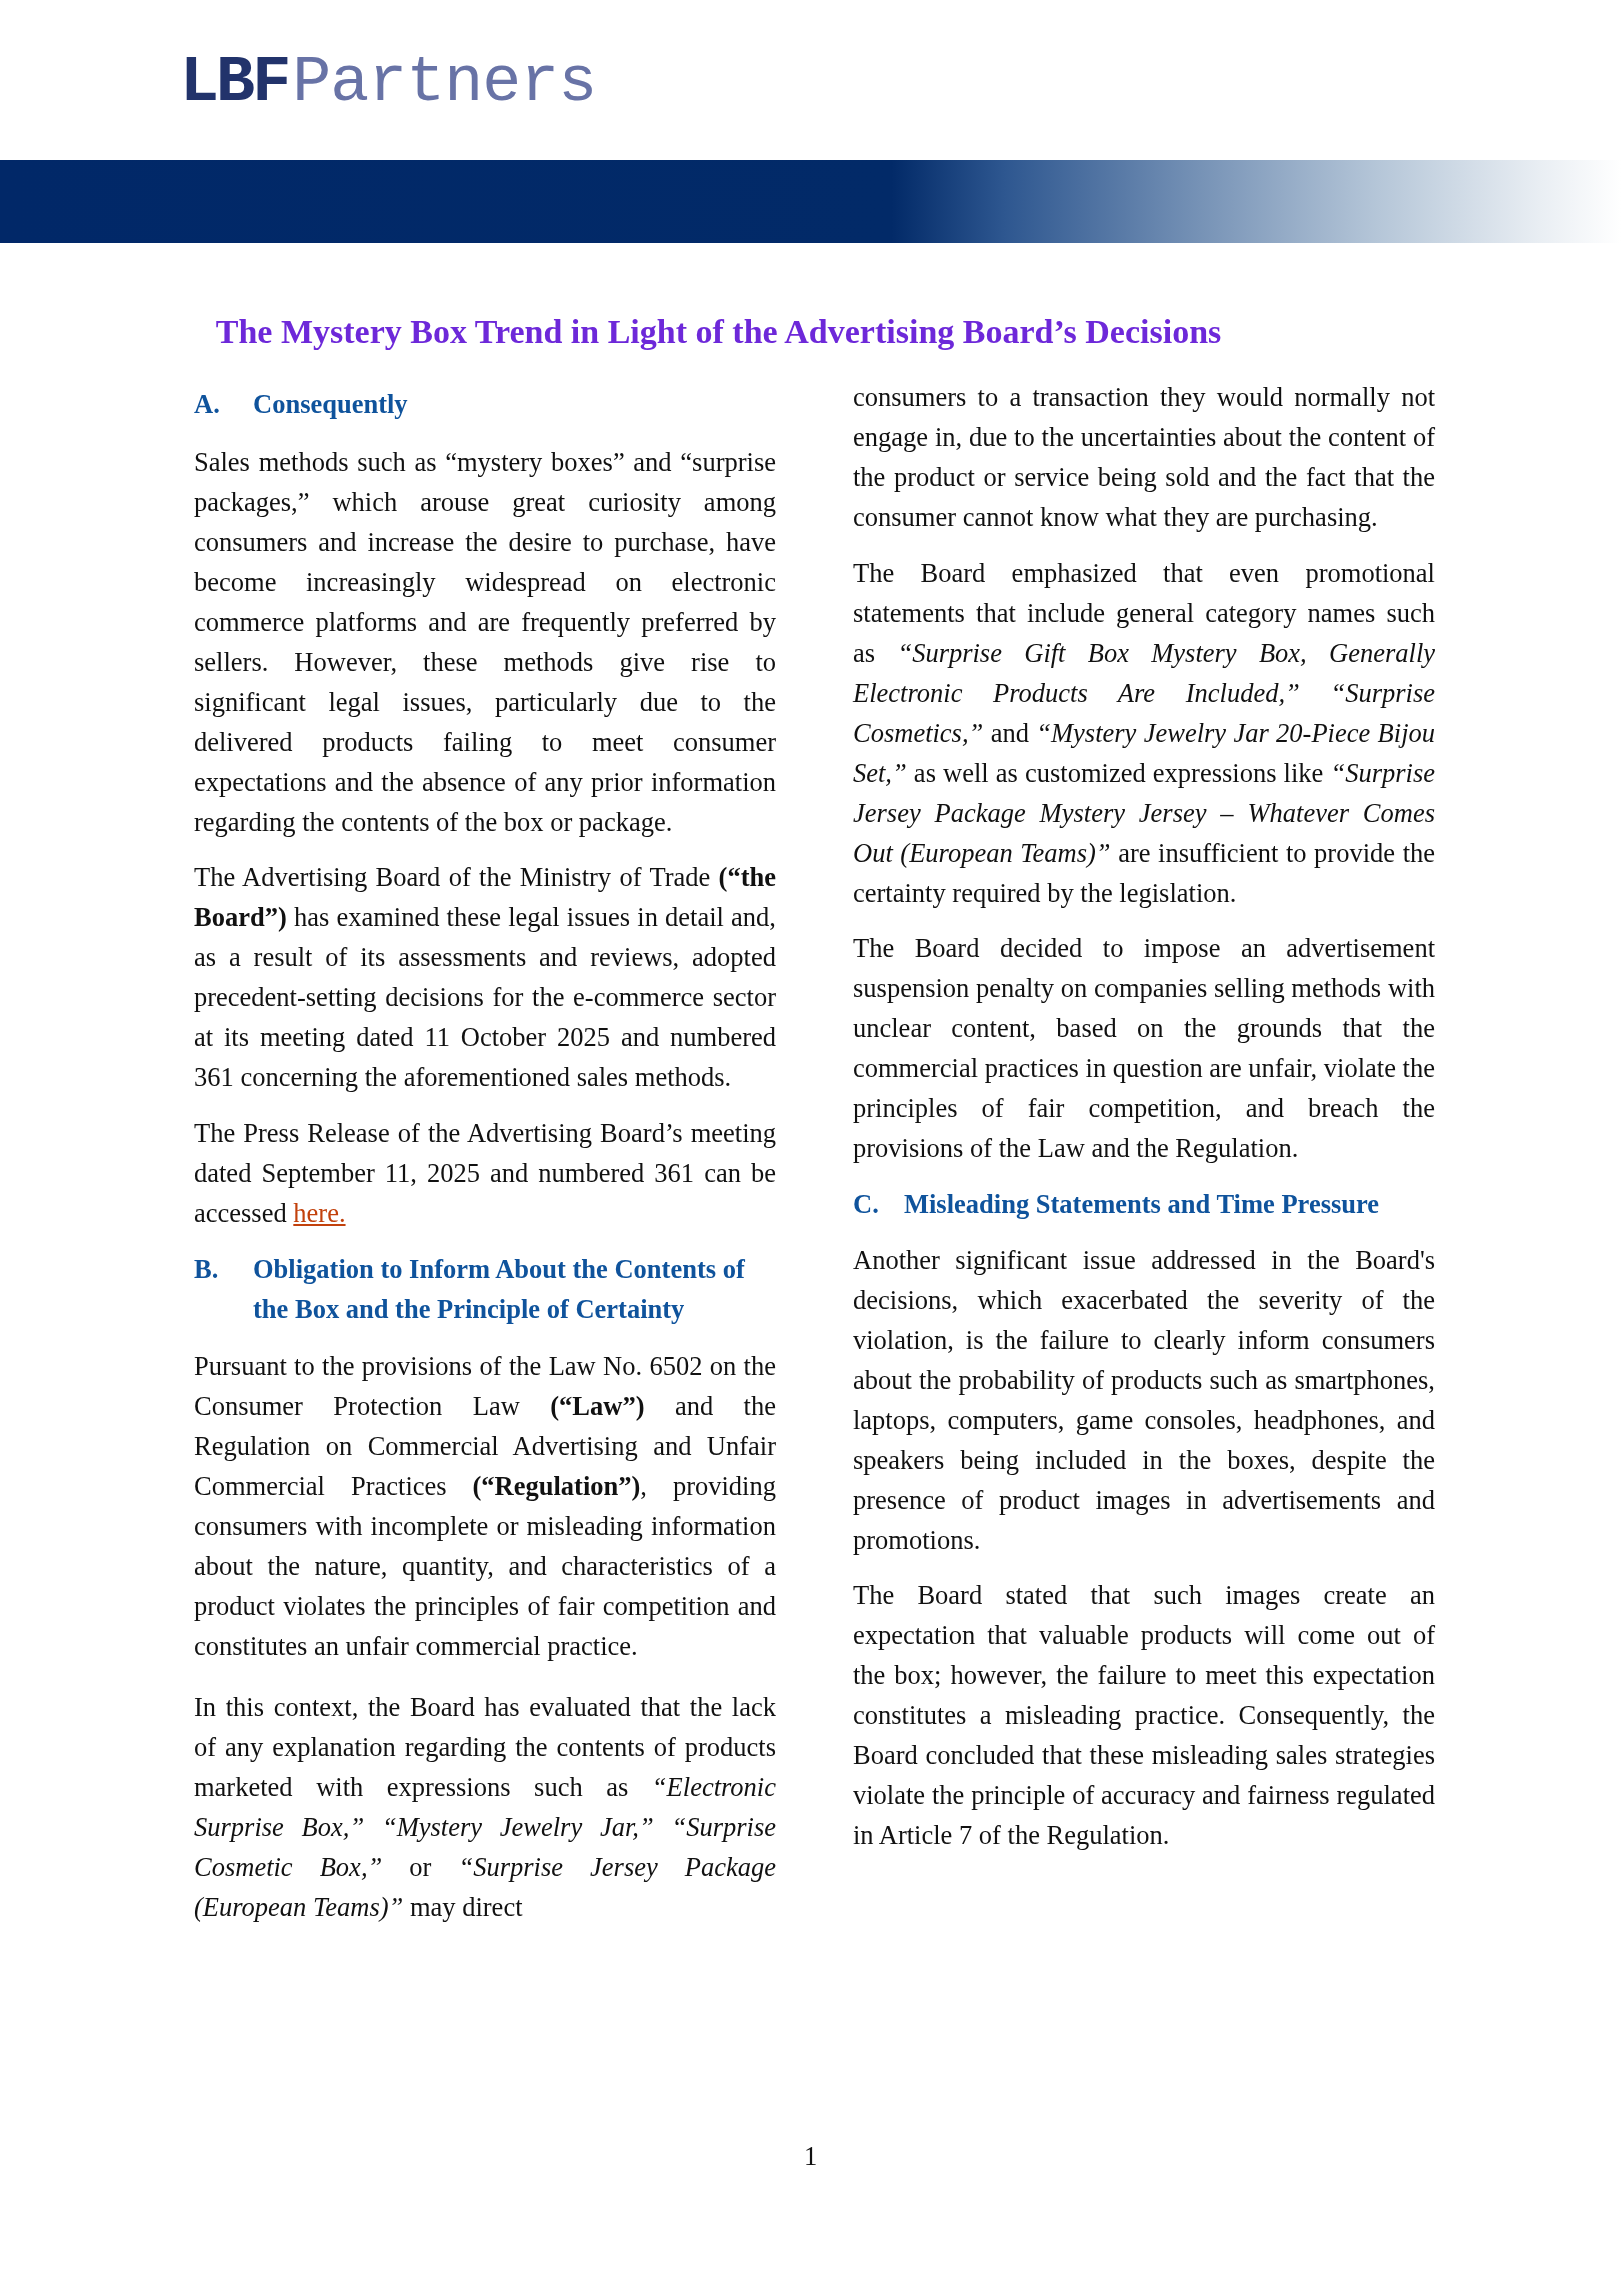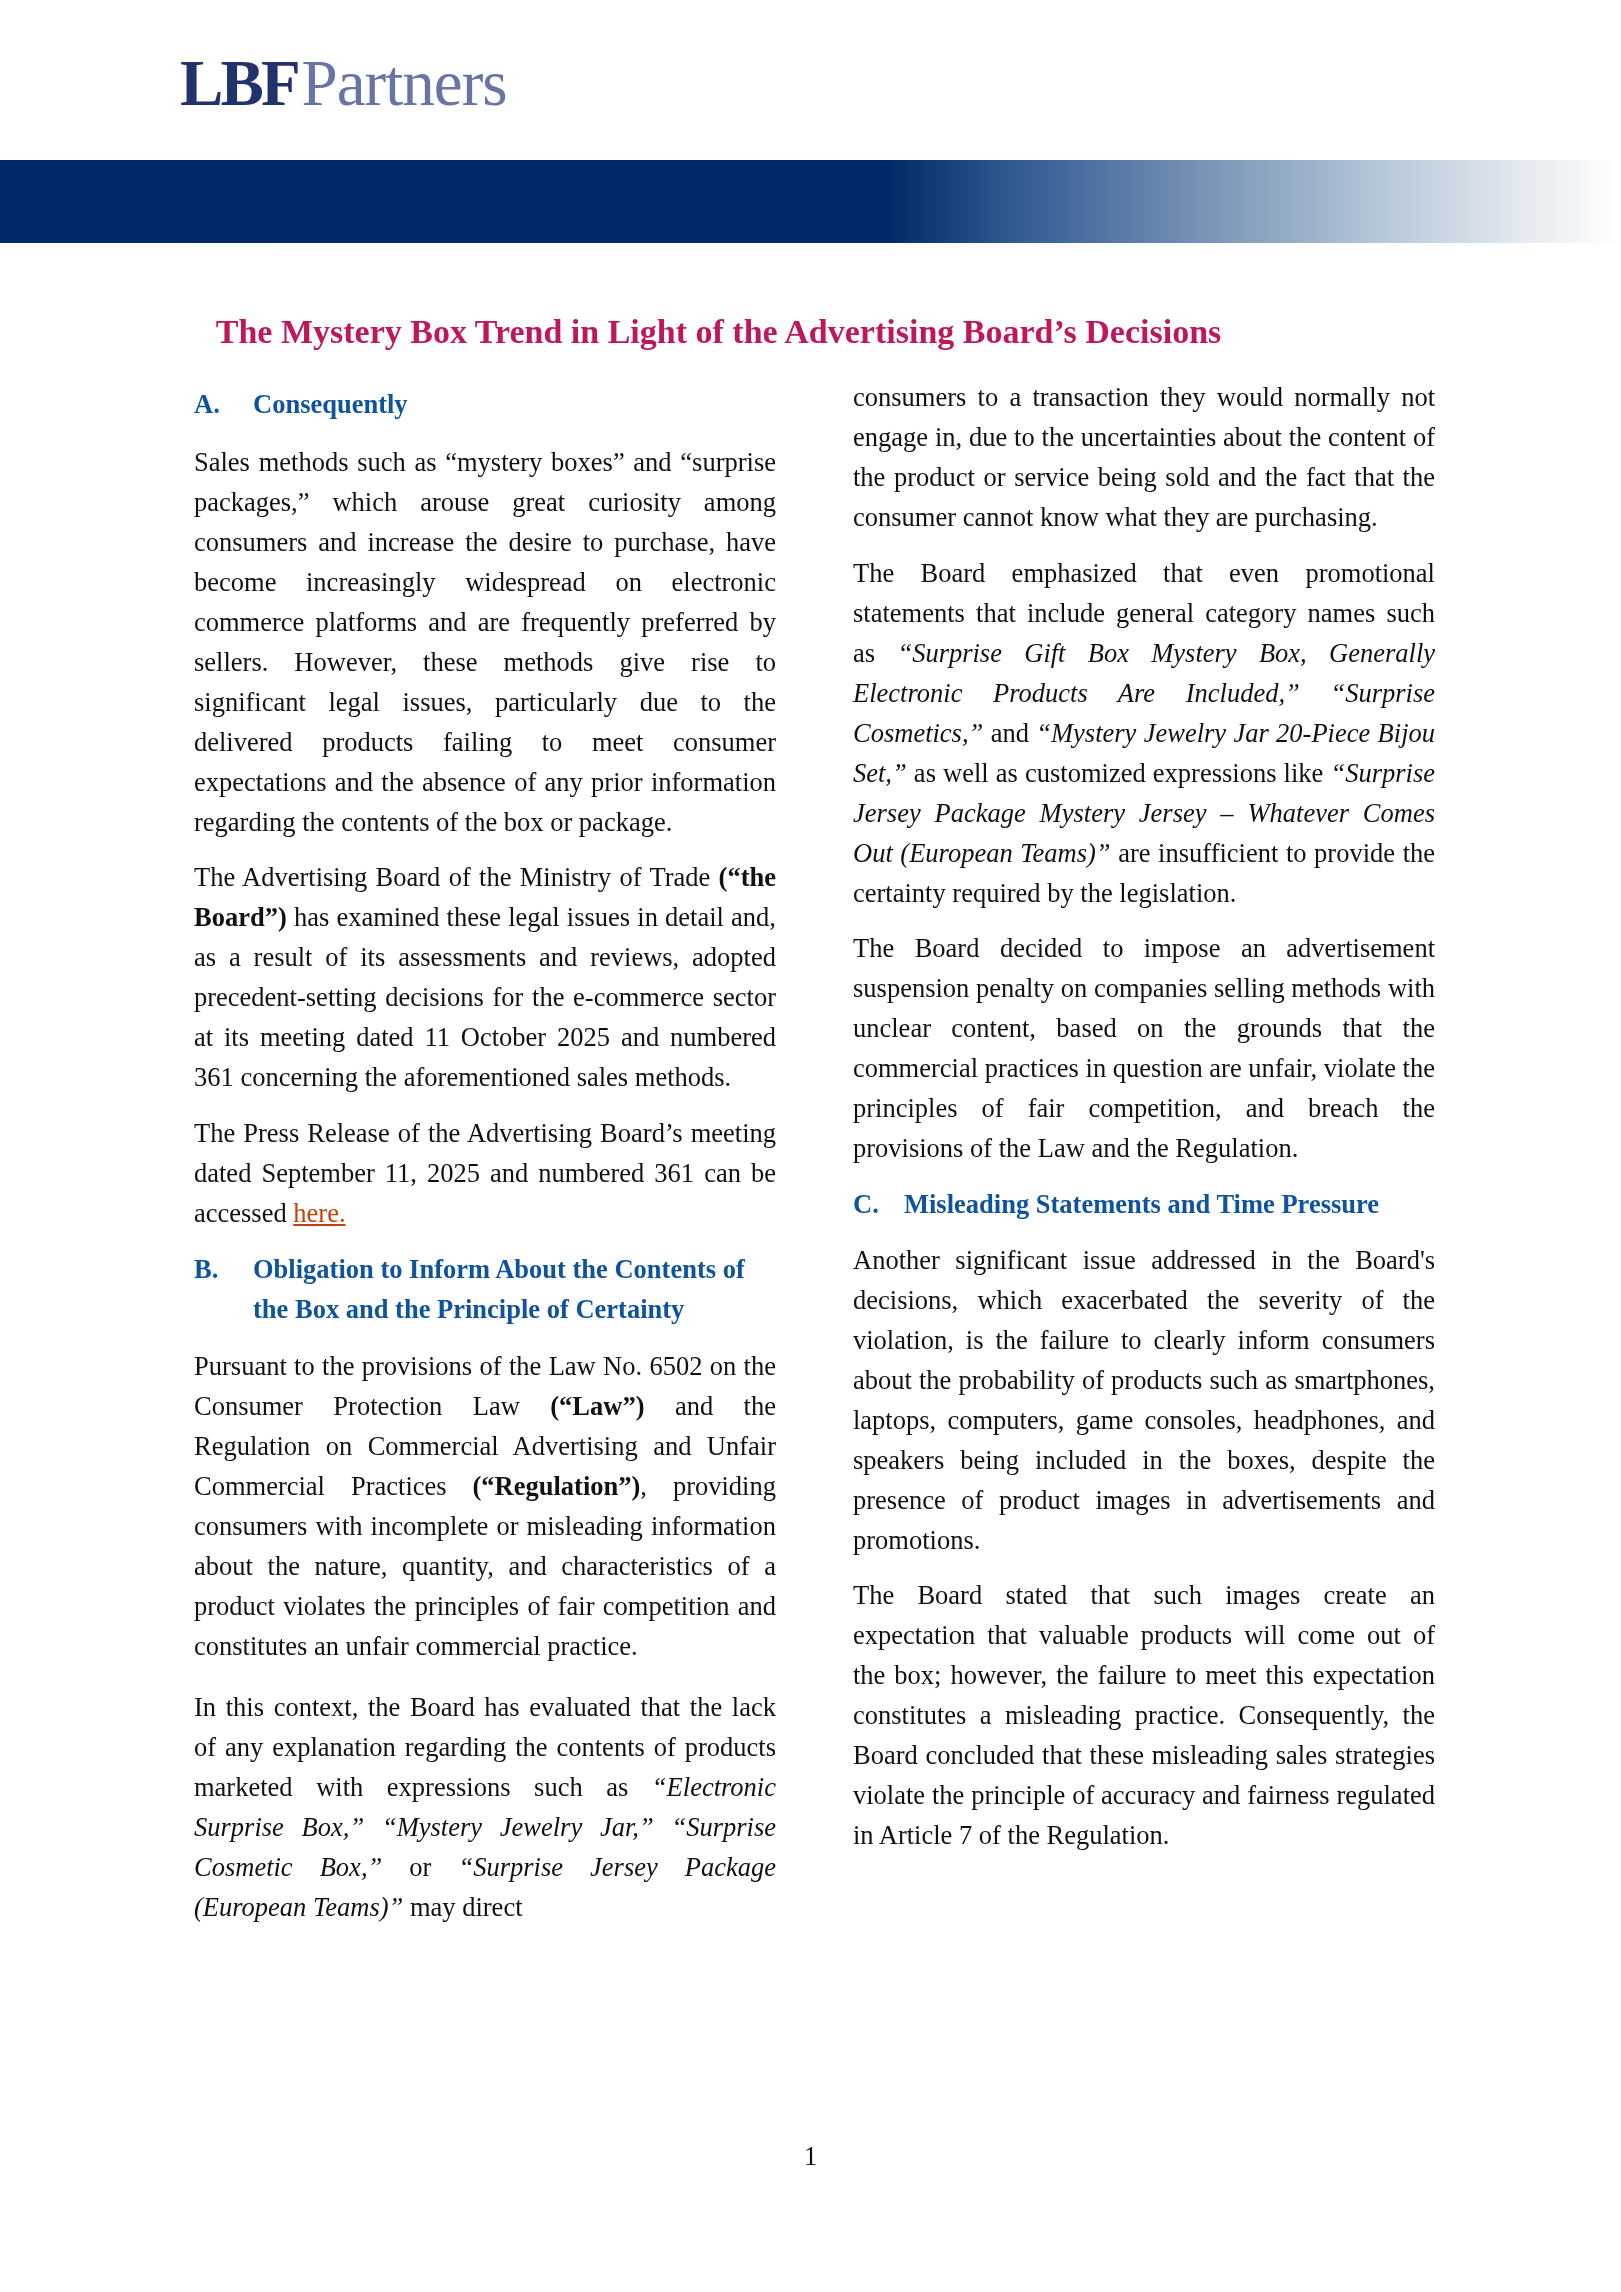--- a/index.html
+++ b/index.html
@@ -1,22 +1,22 @@
 <!DOCTYPE html>
 <html><head>
 <meta charset="utf-8">
 <style>
   html, body { margin: 0; padding: 0; background: #ffffff; }
   body { width: 1621px; height: 2293px; position: relative; overflow: hidden; font-family: "Liberation Serif", "DejaVu Serif", serif; color: #111; }
-  .logo { position: absolute; left: 180px; top: 51px; font-family: Liberation Serif, serif; font-size: 65px; line-height: 1; letter-spacing: -1px; }
+  .logo { position: absolute; left: 180px; top: 51px; font-family: Liberation Mono, monospace; font-size: 65px; line-height: 1; letter-spacing: -1px; }
   .logo .lbf { color: #22336b; font-weight: 900; letter-spacing: -2.9px; }
   .logo .partners { color: #6873a6; font-weight: 400; margin-left: 3.9px; }
   .band { position: absolute; left: 0; top: 160px; width: 1621px; height: 83px;
     background: linear-gradient(to right, #012868 0%, #022a68 55%, #2e5790 62%, #7c97b9 75%, #b5c6d8 85%, #e9eef3 95%, #ffffff 100%); }
-  .title { position: absolute; left: 0; width: 1437px; top: 312px; text-align: center; color: #be185d; font-weight: bold; font-size: 34px; line-height: 1.2; }
+  .title { position: absolute; left: 0; width: 1437px; top: 312px; text-align: center; color: #6d28d9; font-weight: bold; font-size: 34px; line-height: 1.2; }
   .col { position: absolute; top: 384px; width: 582px; font-size: 26.5px; line-height: 40px; text-align: justify; }
   .col.left { left: 194px; }
   .col.right { left: 853px; }
   .col p { margin: 0 0 15.7px 0; }
   .h { color: #0f539c; font-weight: bold; font-size: 26.5px; line-height: 40px; display: flex; margin: 0; }
   .h .num { width: 59px; flex: none; }
   .h .txt { flex: 1; text-align: left; }
   .link { color: #c2410c; text-decoration: underline; }
   i { font-style: italic; }
   b { font-weight: bold; }

